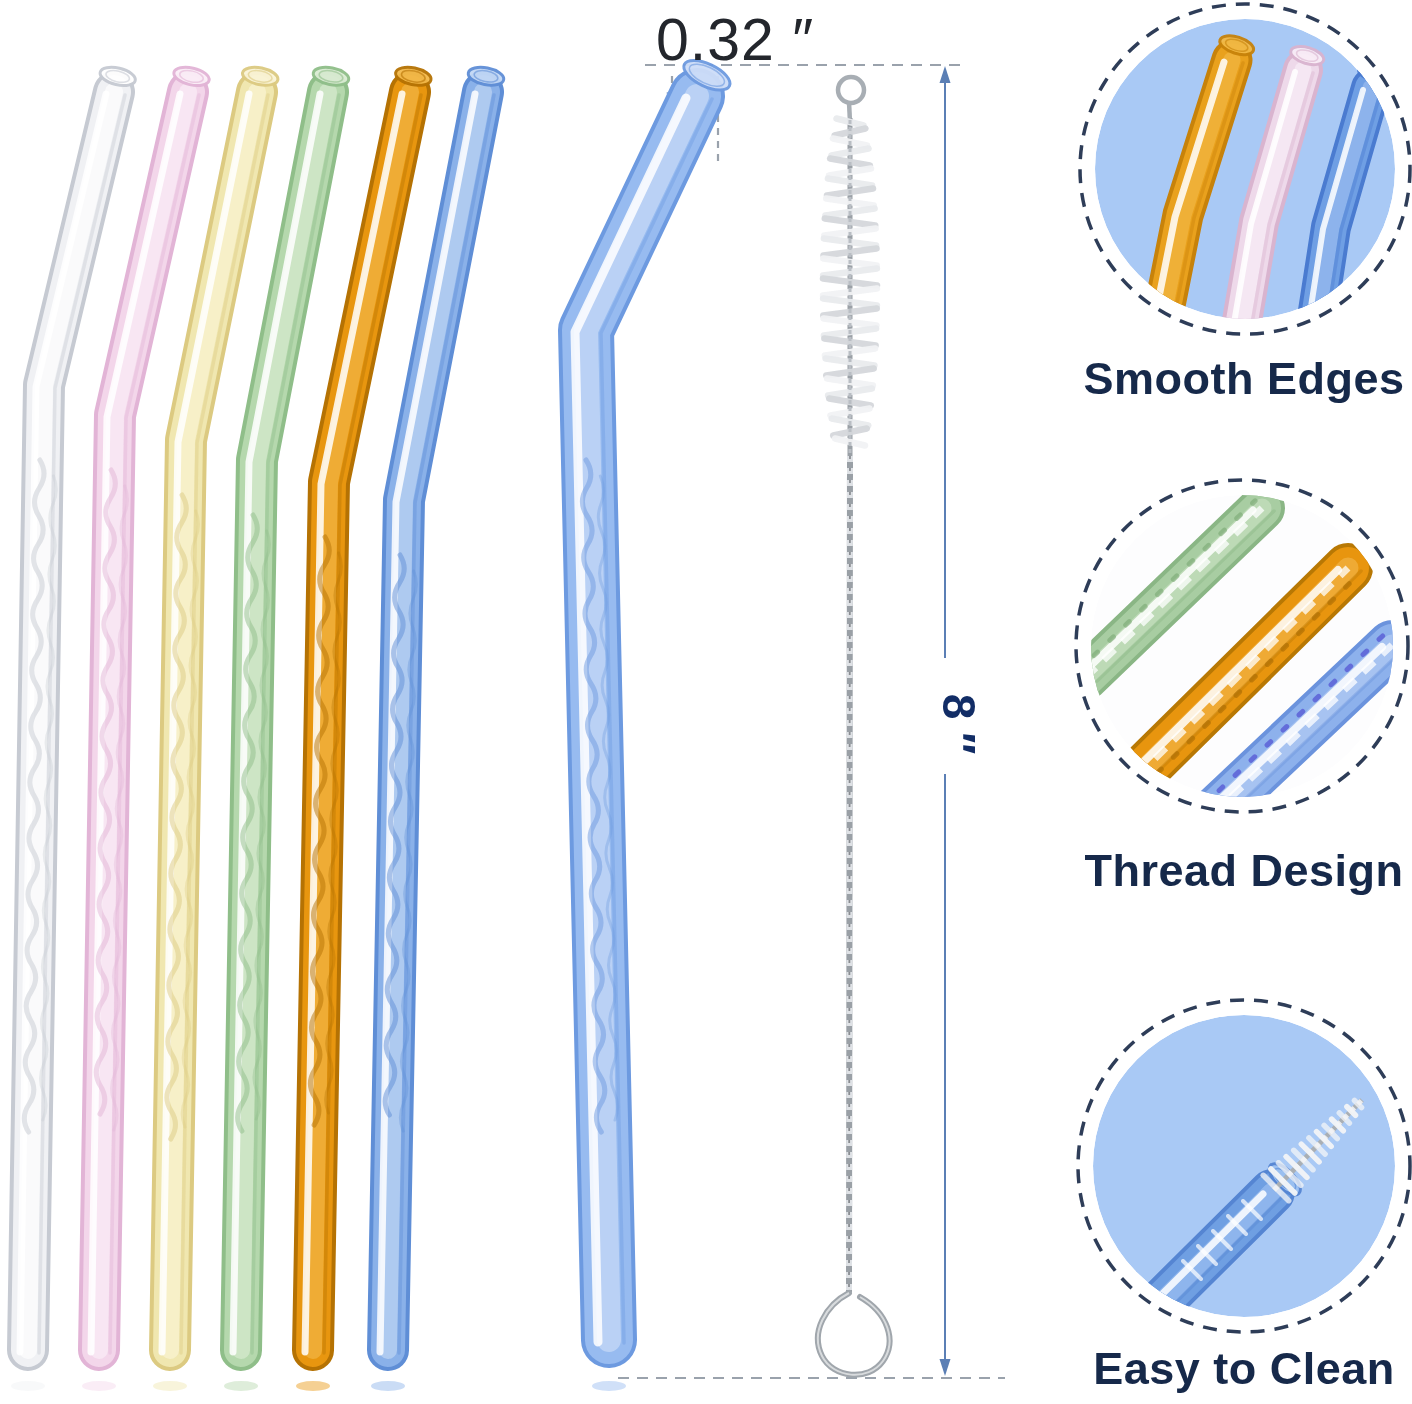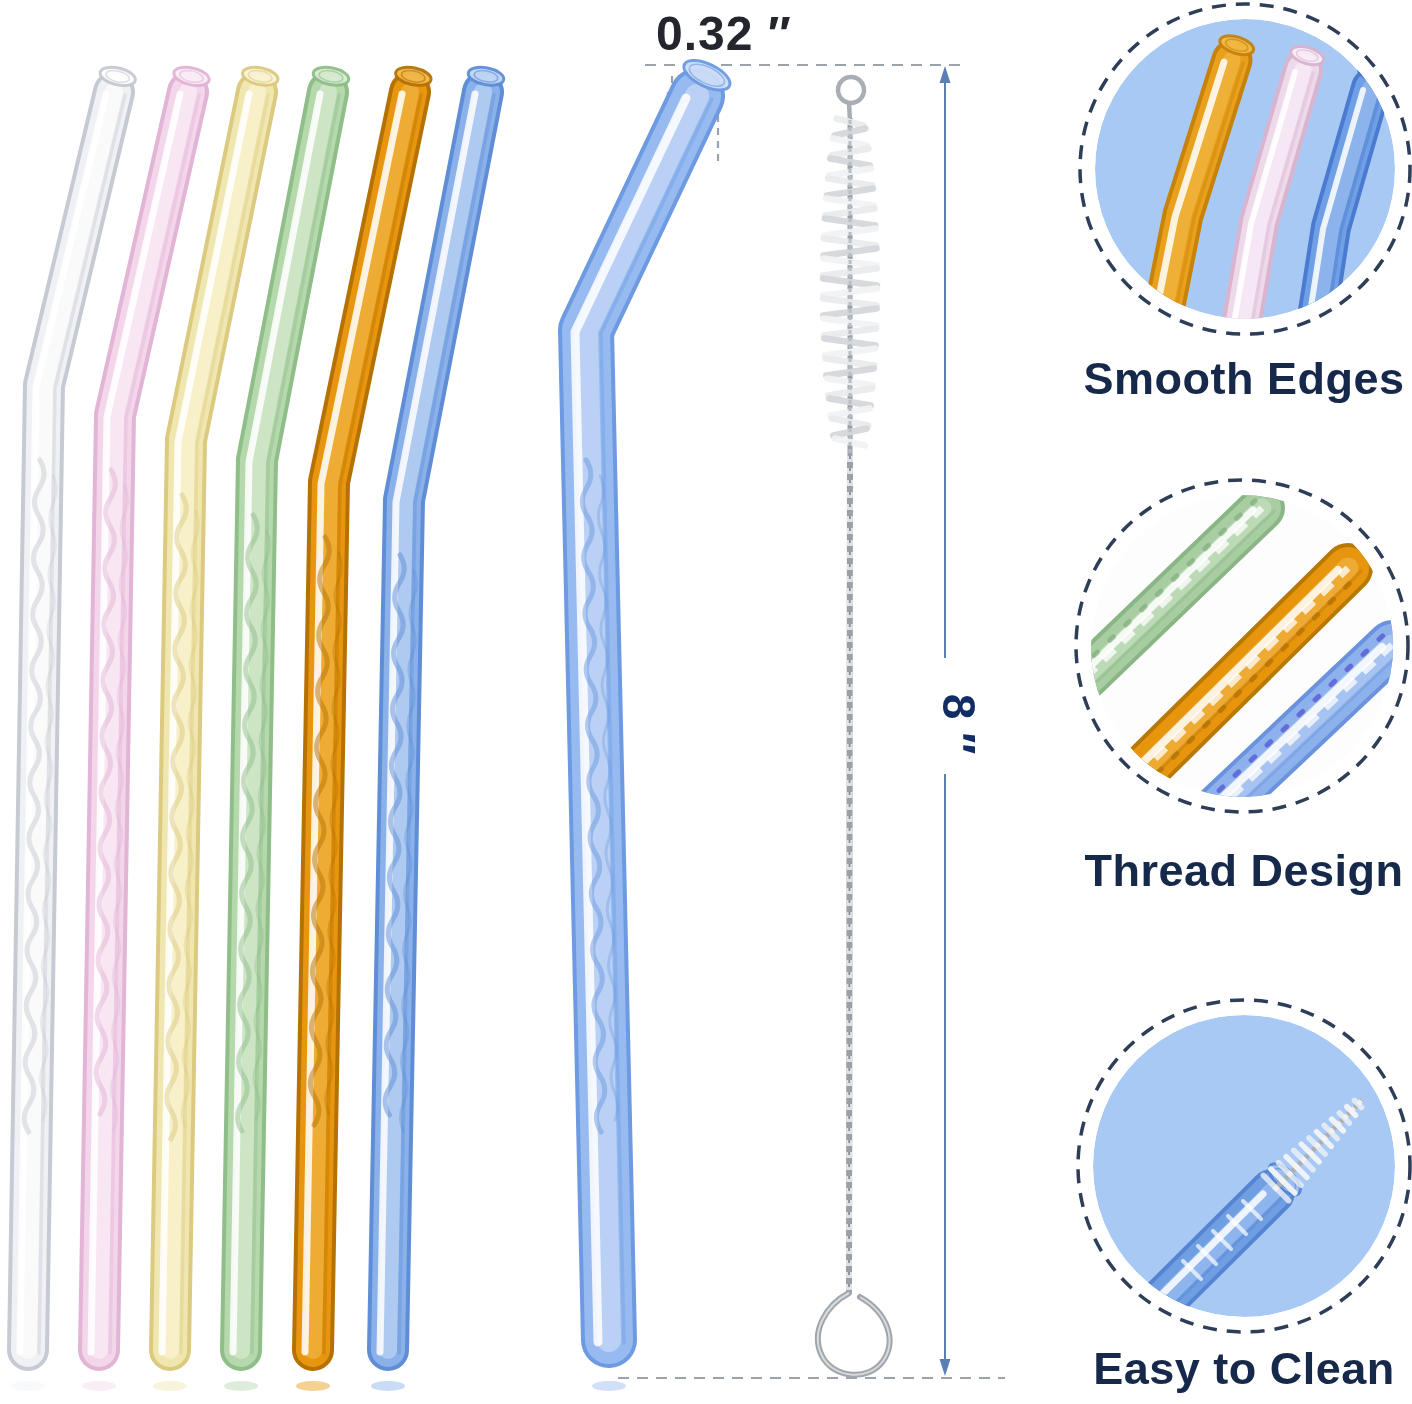--- a/index.html
+++ b/index.html
@@ -10,21 +10,21 @@
   #scene{position:absolute;left:0;top:0;}
   .feature-label{
     position:absolute;left:1057px;width:374px;text-align:center;
     font-size:45px;font-weight:700;letter-spacing:.5px;line-height:1.1;
   }
   .f1{top:354px}
   .f2{top:846px}
   .f3{top:1344px}
   .dim-w{
     position:absolute;left:656px;top:6px;
-    font-size:48px;font-weight:700;letter-spacing:1px;white-space:nowrap;
+    font-size:59px;font-weight:400;letter-spacing:1px;white-space:nowrap;
   }
   .dim-h{
     position:absolute;left:916px;top:682px;width:86px;height:84px;
     display:flex;align-items:center;justify-content:center;
     font-size:46px;font-weight:700;transform:rotate(90deg);white-space:nowrap;
   }
 </style>
 </head>
 <body>
 

